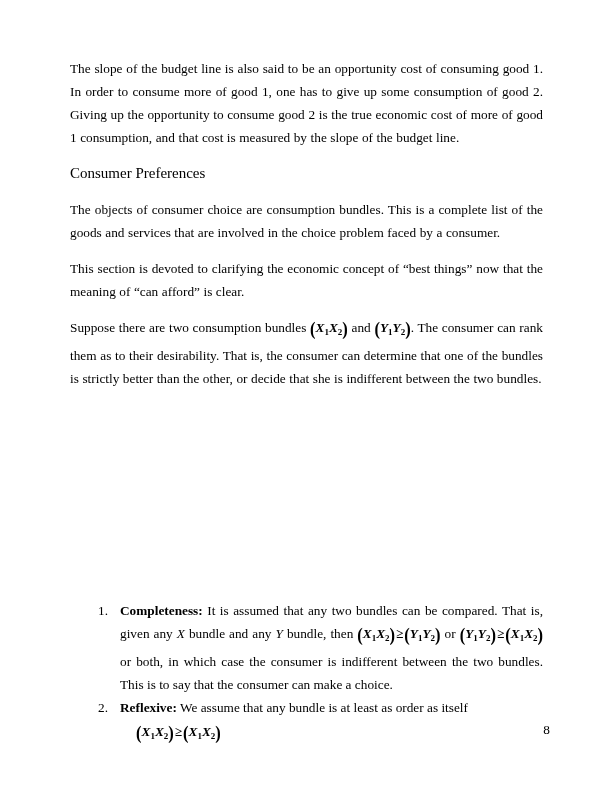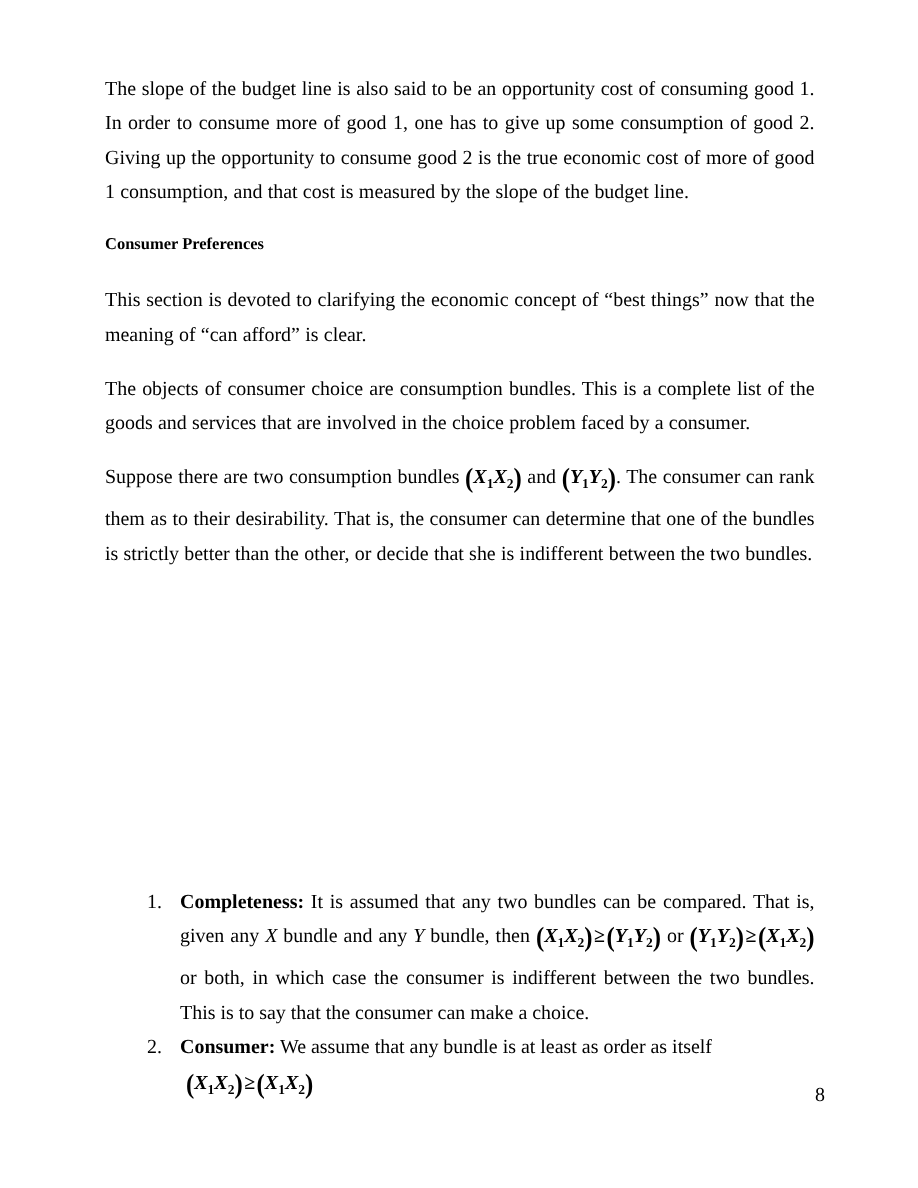--- a/index.html
+++ b/index.html
@@ -15,37 +15,37 @@
     position: relative;
     width: 612px;
     height: 792px;
     background: #ffffff;
     overflow: hidden;
     box-sizing: border-box;
   }
   .content {
     position: absolute;
     left: 70px;
-    top: 47px;
+    top: 57px;
     width: 473px;
   }
   p.body-par {
     margin: 0 0 13px 0;
     font-size: 13.3px;
     line-height: 23px;
     text-align: justify;
     text-justify: inter-word;
     word-spacing: 0.2px;
   }
   p.body-par:last-child { margin-bottom: 0; }
   .section-heading {
     margin: 8px 0 13px 0;
-    font-size: 11px;
+    font-size: 15px;
     line-height: 23px;
-    font-weight: bold;
+    font-weight: normal;
     text-decoration: underline;
   }
   .heading-wrap {
     display: inline-block;
   }
   
   .math {
     font-style: italic;
     font-size: 13.3px;
     white-space: nowrap;
@@ -92,21 +92,21 @@
     font-size: 13.3px;
     font-style: normal;
     text-align: left;
     width: 18px;
   }
   ol.assumptions > li b {
     font-weight: bold;
     margin-top: 34px;
   }
   .display-math {
-    margin: 1px 0 0 4px;
+    margin: 1px 0 0 16px;
     font-size: 13.3px;
     line-height: 23px;
   }
   .page-number {
     position: absolute;
     right: 62px;
     bottom: 54px;
     font-size: 13.3px;
     font-family: "Liberation Serif", "DejaVu Serif", serif;
   }
@@ -114,33 +114,33 @@
 </head>
 <body>
 
 <div class="page">
   <div class="content">
 
     <p class="body-par">The slope of the budget line is also said to be an opportunity cost of consuming good 1.  In order to consume more of good 1, one has to give up some consumption of good 2.  Giving up the opportunity to consume good 2 is the true economic cost of more of good 1 consumption, and that cost is measured by the slope of the budget line.</p>
 
     <div class="section-heading"><span class="heading-wrap">Consumer Preferences</span></div>
 
+    <p class="body-par">The objects of consumer choice are consumption bundles.  This is a complete list of the goods and services that are involved in the choice problem faced by a consumer.</p>
+
     <p class="body-par">This section is devoted to clarifying the economic concept of “best things” now that the meaning of “can afford” is clear.</p>
-
-    <p class="body-par">The objects of consumer choice are consumption bundles.  This is a complete list of the goods and services that are involved in the choice problem faced by a consumer.</p>
 
     <p class="body-par"><span>Suppose there are two consumption bundles </span><span class="math"><span class="paren">(</span><span><i>X</i><sub>1</sub><i>X</i><sub>2</sub></span><span class="paren">)</span></span><span> and </span><span class="math"><span class="paren">(</span><span><i>Y</i><sub>1</sub><i>Y</i><sub>2</sub></span><span class="paren">)</span></span><span>.  The consumer can rank them as to their desirability.  That is, the consumer can determine that one of the bundles is strictly better than the other, or decide that she is indifferent between the two bundles.</span></p>
 
     <div class="gap-block"></div>
 
 
     <ol class="assumptions">
       <li><b>Completeness:</b><span> It is assumed that any two bundles can be compared.  That is, given any </span><i>X</i><span> bundle and any </span><i>Y</i><span> bundle, then </span><span class="math"><span class="paren">(</span><i>X</i><sub>1</sub><i>X</i><sub>2</sub><span class="paren">)</span><span class="rel">≥</span><span class="paren">(</span><i>Y</i><sub>1</sub><i>Y</i><sub>2</sub><span class="paren">)</span></span><span> or </span><span class="math"><span class="paren">(</span><i>Y</i><sub>1</sub><i>Y</i><sub>2</sub><span class="paren">)</span><span class="rel">≥</span><span class="paren">(</span><i>X</i><sub>1</sub><i>X</i><sub>2</sub><span class="paren">)</span></span><span> or both, in which case the consumer is indifferent between the two bundles.  This is to say that the consumer can make a choice.</span></li>
 
-      <li><b>Consumer:</b><span> We assume that any bundle is at least as order as itself</span>
+      <li><b>Reflexive:</b><span> We assume that any bundle is at least as order as itself</span>
         <div class="display-math"><span class="math"><span class="paren">(</span><i>X</i><sub>1</sub><i>X</i><sub>2</sub><span class="paren">)</span><span class="rel">≥</span><span class="paren">(</span><i>X</i><sub>1</sub><i>X</i><sub>2</sub><span class="paren">)</span></span></div>
       </li>
     </ol>
 
   </div>
 
   <div class="page-number">8</div>
 </div>
 
 </body></html>

